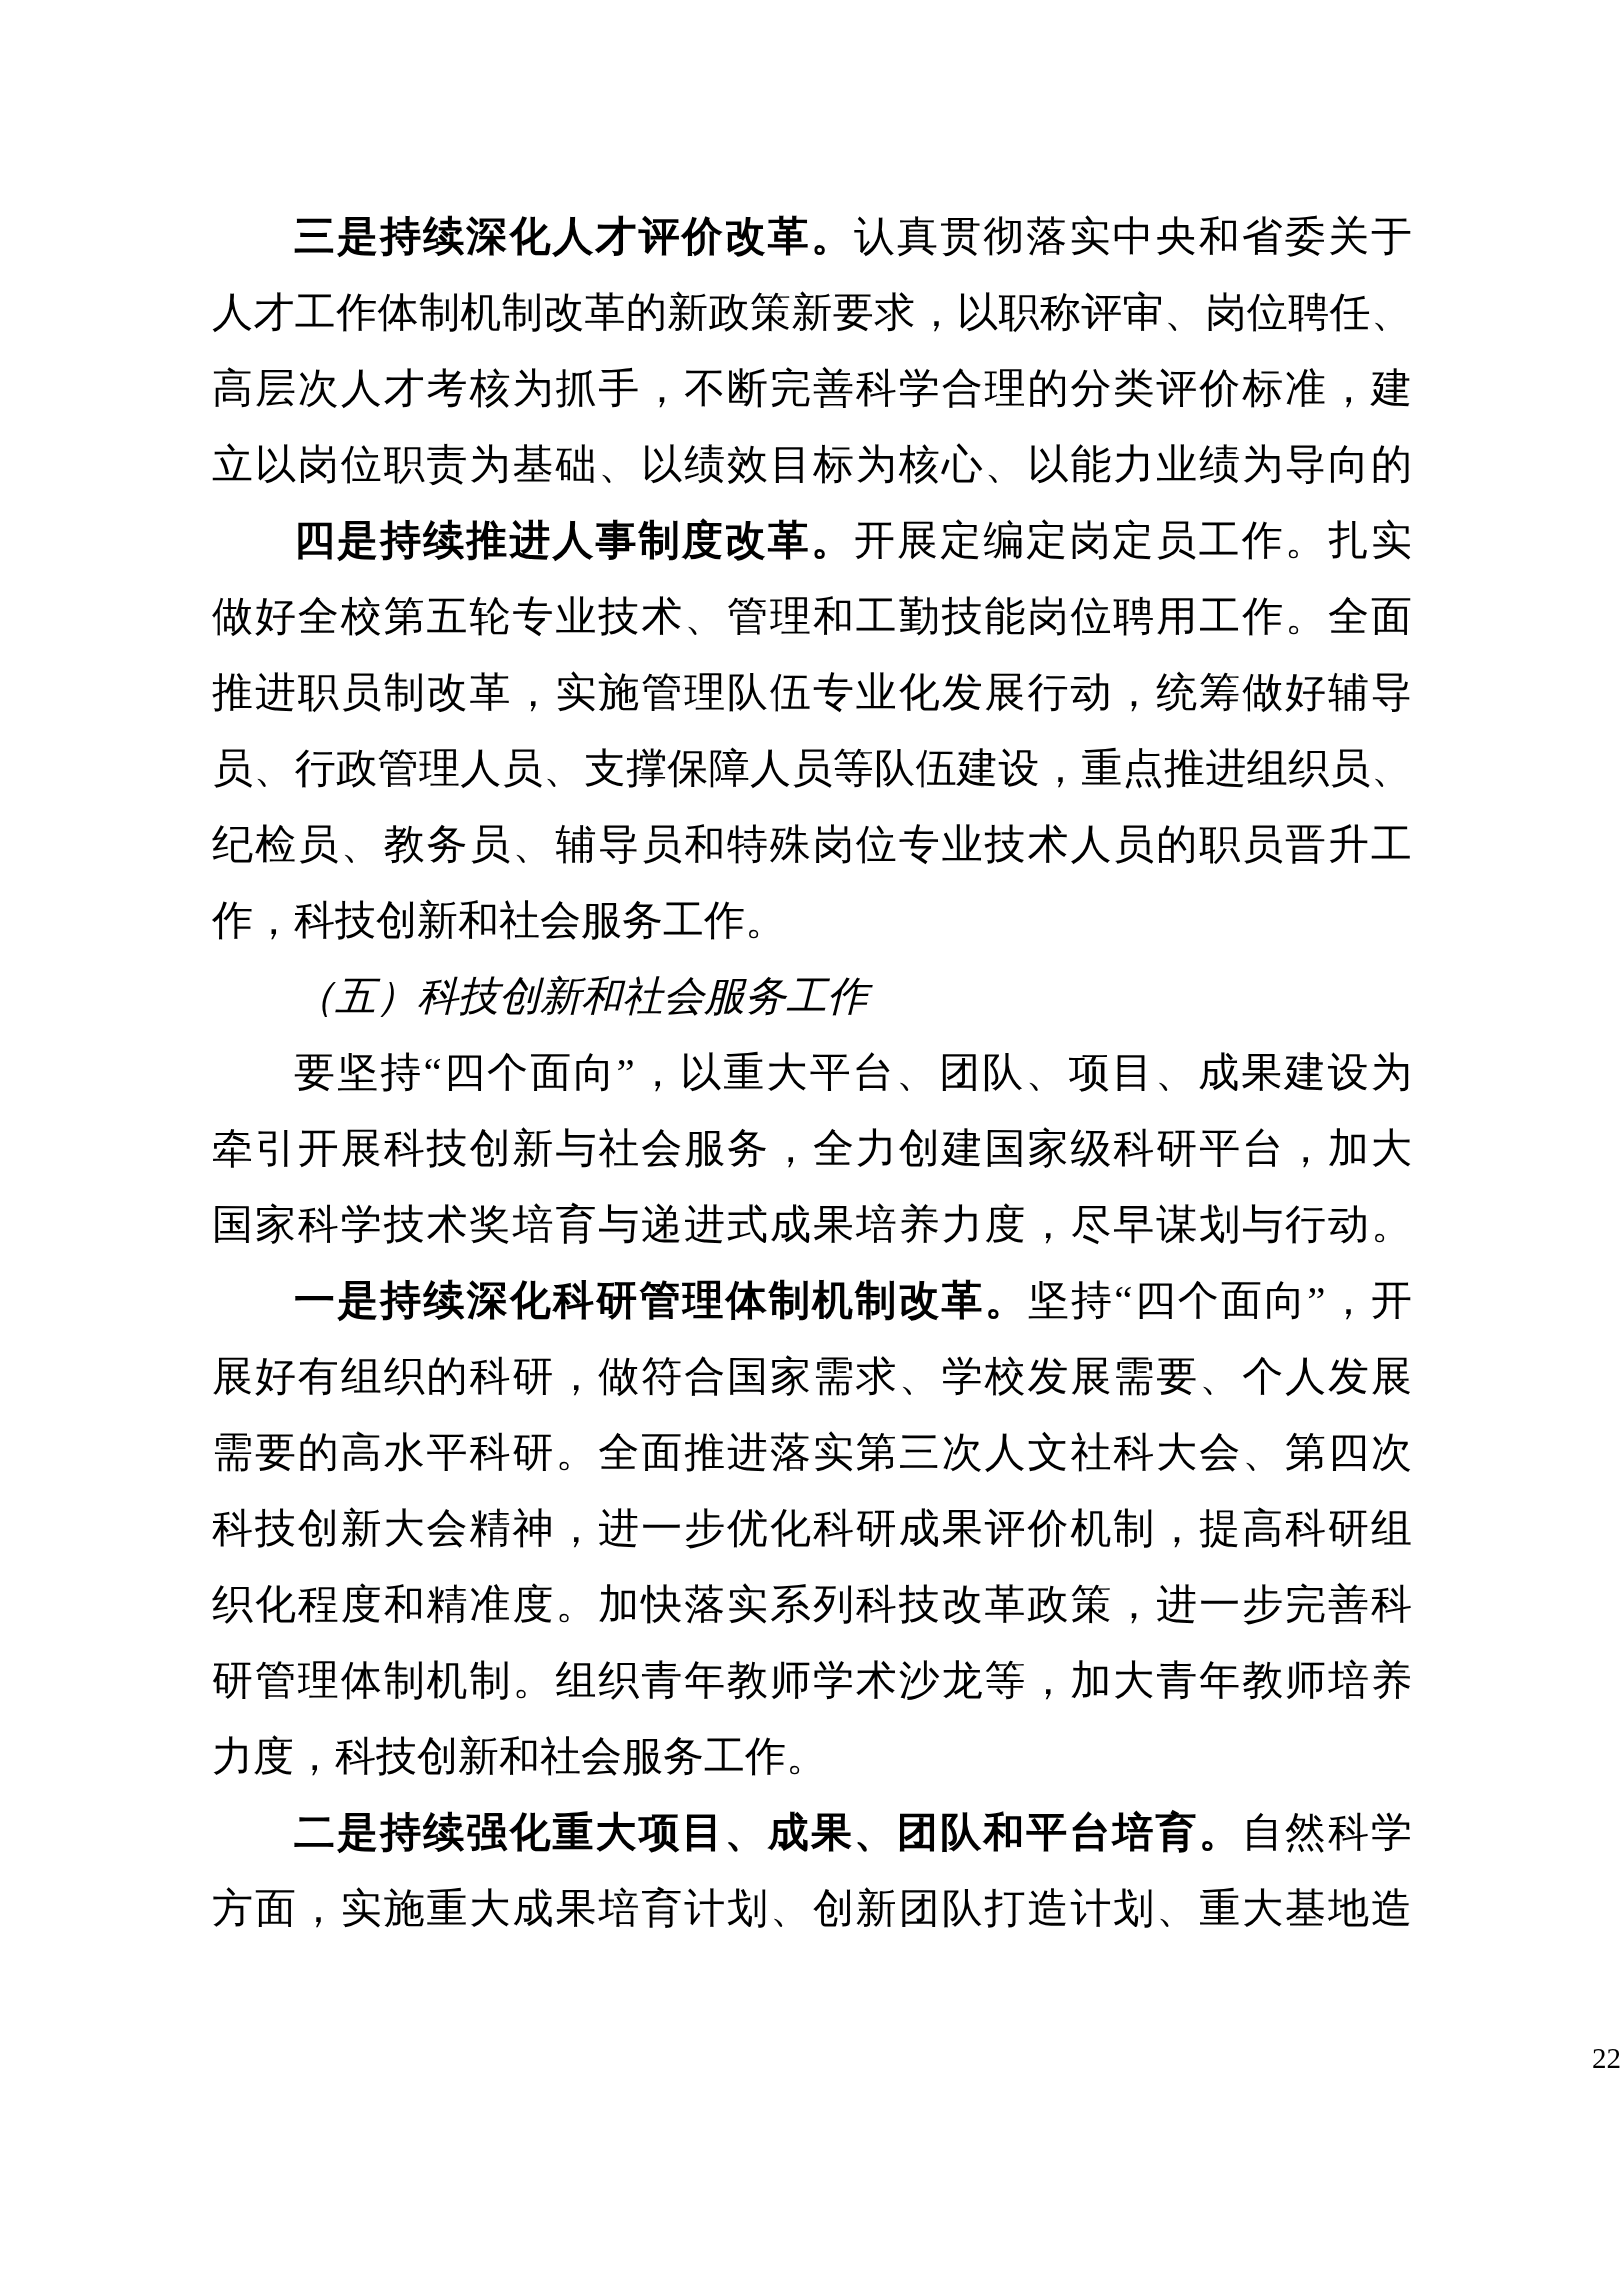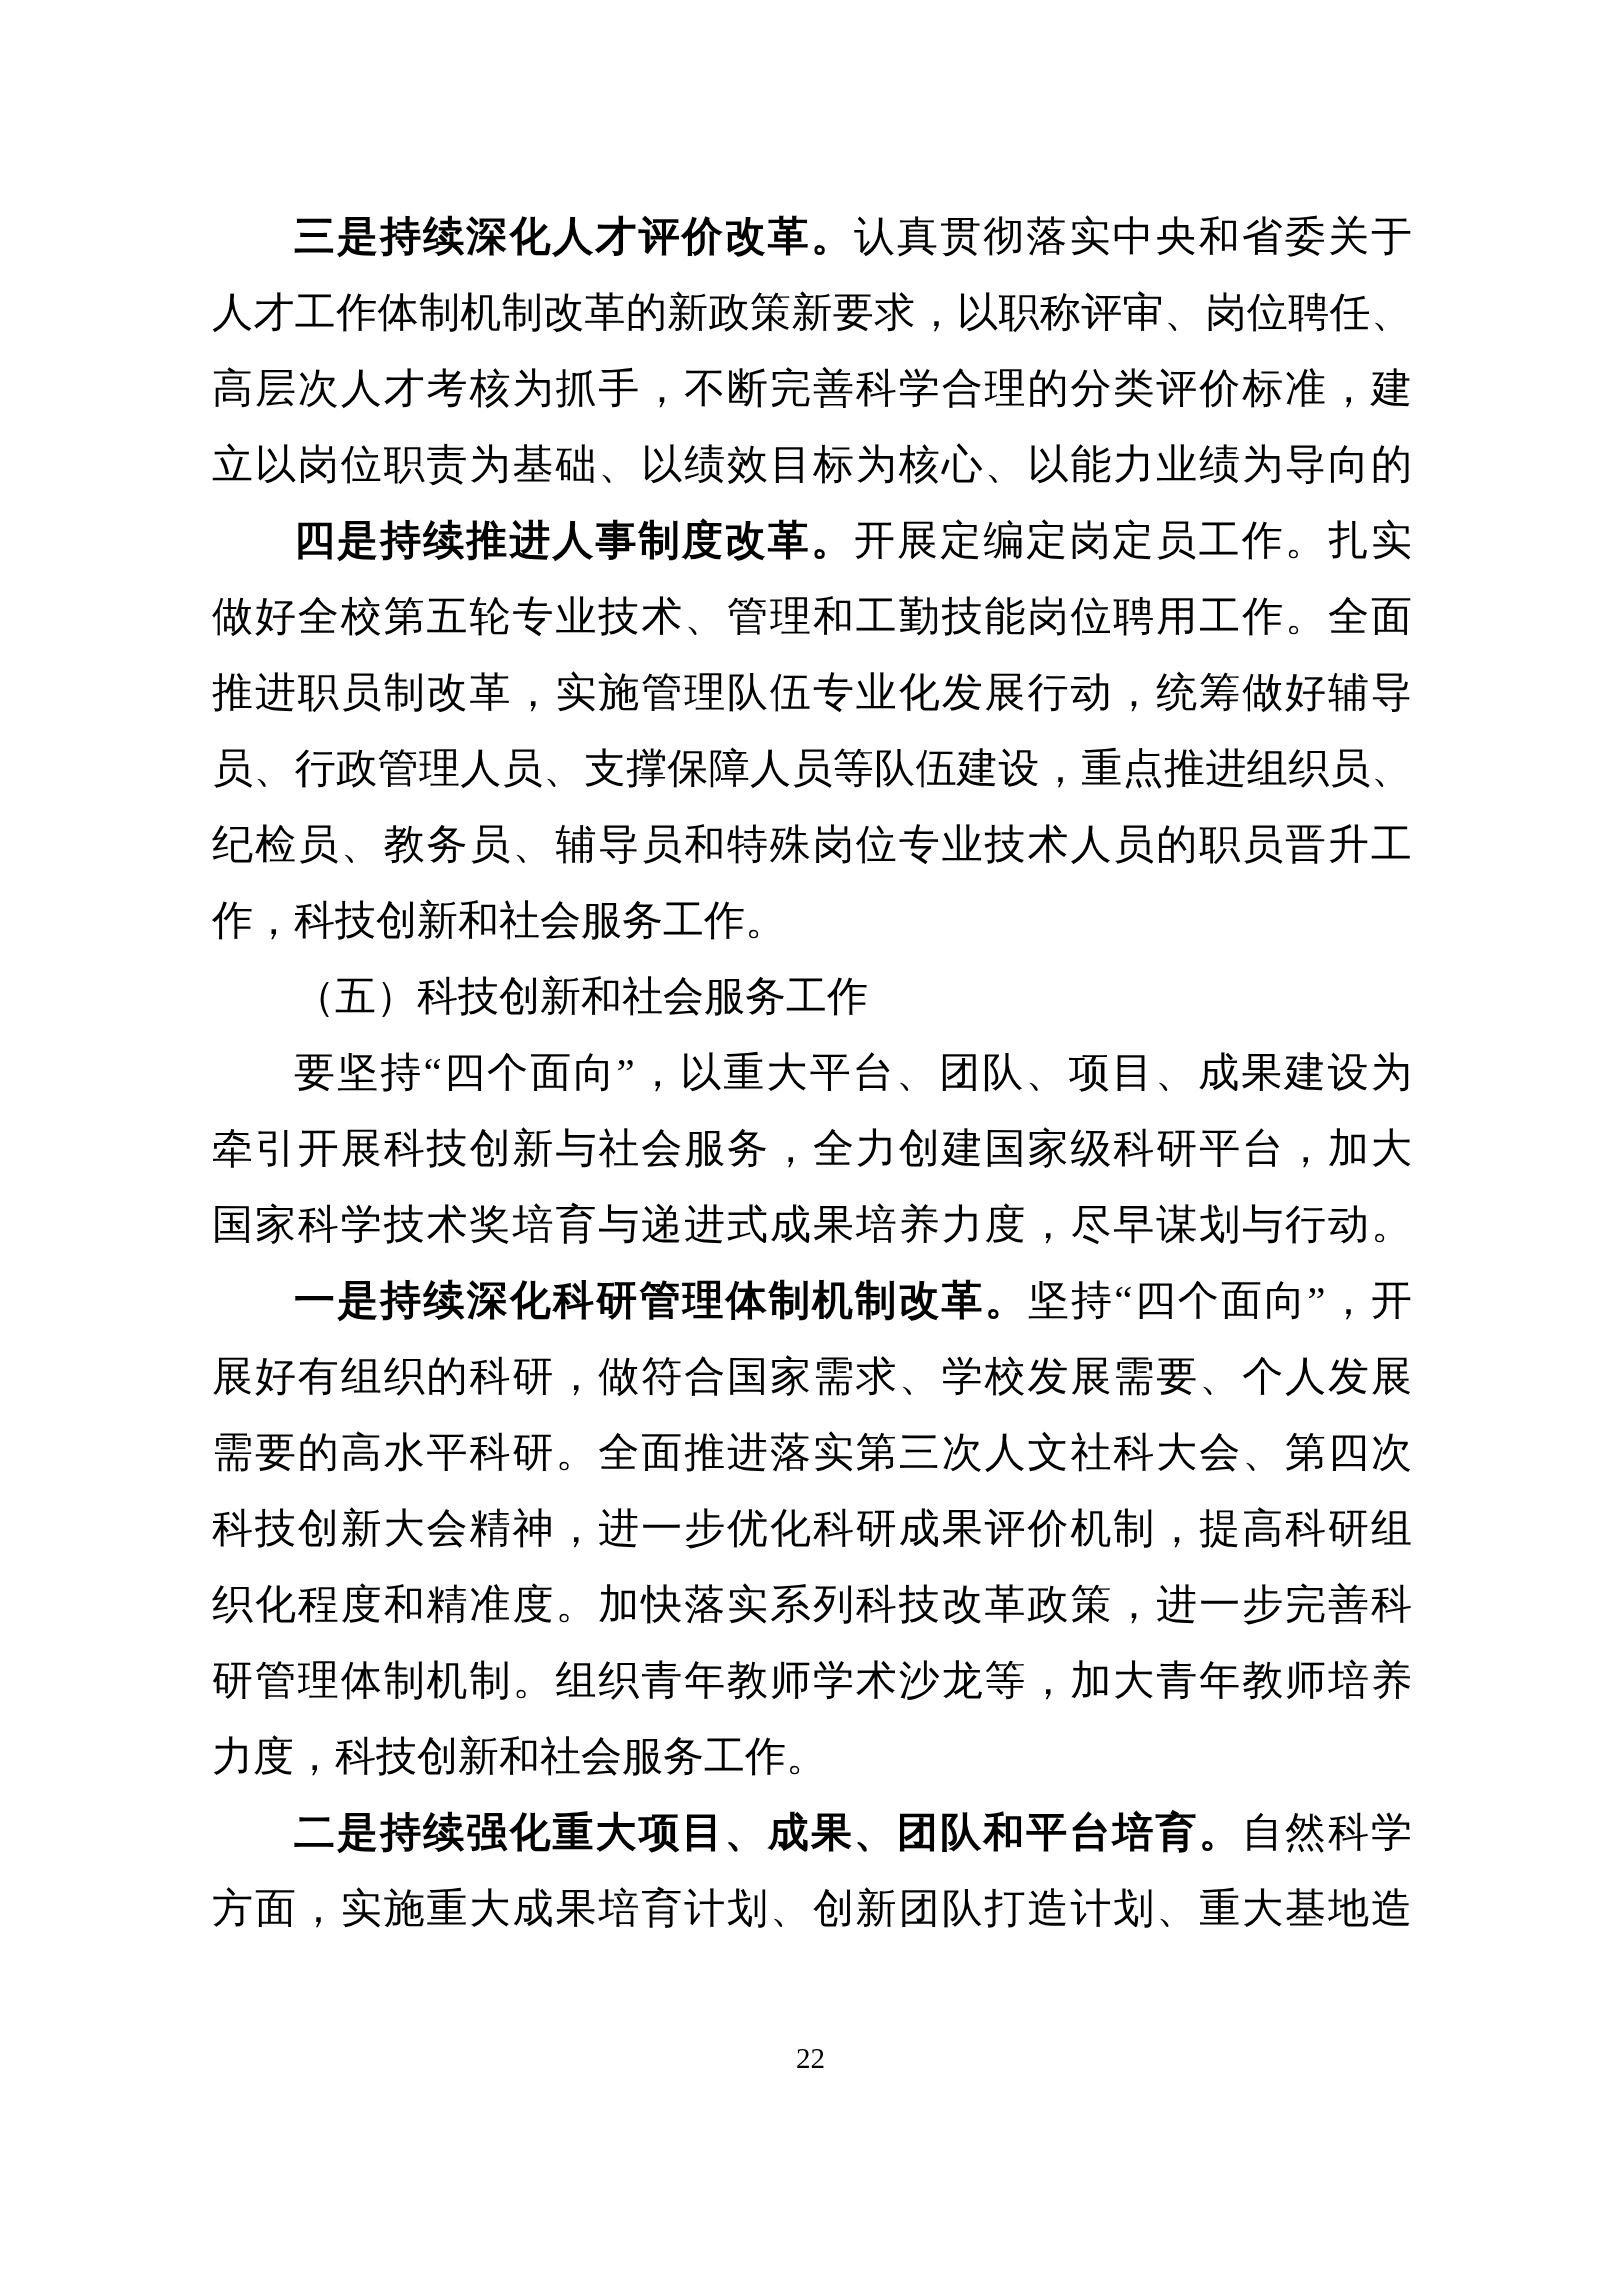--- a/index.html
+++ b/index.html
@@ -32,29 +32,30 @@
   .line.fill {
     justify-content: space-between;
   }
   .line.indent {
     padding-left: 82px;
   }
   .seg-bold {
     font-weight: 700;
   }
   .seg-kaiti {
+    font-style: italic;
   }
   .page-number {
     position: absolute;
     left: 0;
     right: 0;
     top: 2039px;
     height: 39px;
     line-height: 39px;
-    text-align: center;
+    text-align: right;
     font-size: 29px;
     color: #000000;
   }
 </style>
 </head>
 <body>
 
 <div class="page">
   <div class="text-block">
       <div class="line fill indent">

